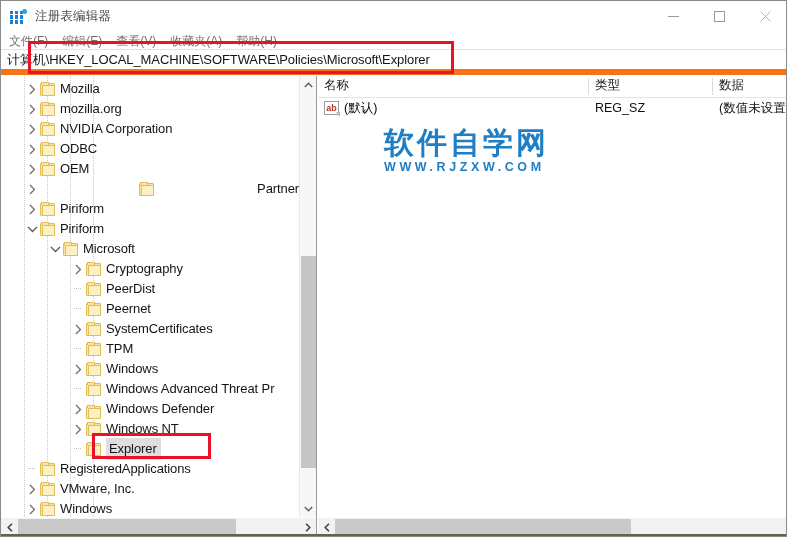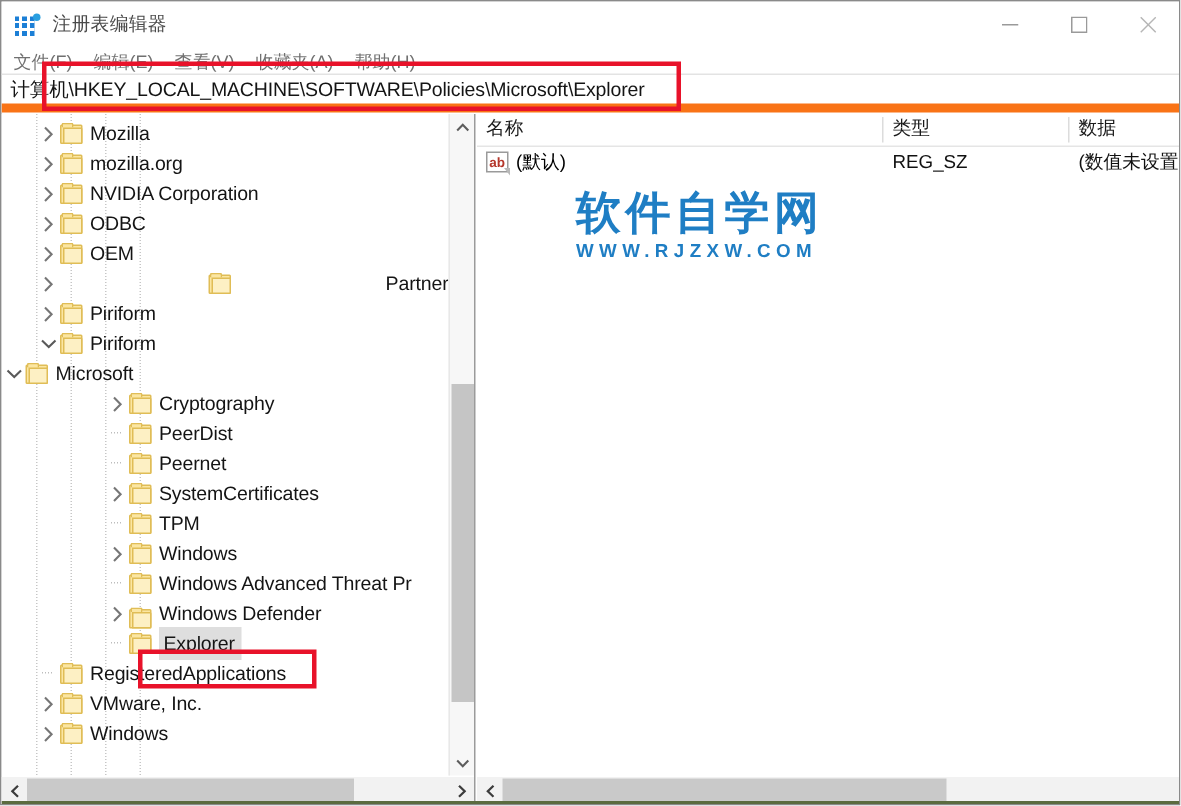--- a/index.html
+++ b/index.html
@@ -575,21 +575,21 @@
                 <polyline points="1,1 5.5,5.4 10,1" fill="none" stroke="#5a5a5a" stroke-width="1.4"></polyline>
               </svg>
             </div>
             <div class="folder">
               <div class="back"></div>
               <div class="tab"></div>
               <div class="front"></div>
             </div>
             <span class="tree-label">Piriform</span>
           </div>
-          <div class="tree-row" style="">
+          <div class="tree-row" style="padding-left: 46px;">
             <div class="chev">
               <svg width="11" height="7" viewBox="0 0 11 7">
                 <polyline points="1,1 5.5,5.4 10,1" fill="none" stroke="#5a5a5a" stroke-width="1.4"></polyline>
               </svg>
             </div>
             <div class="folder">
               <div class="back"></div>
               <div class="tab"></div>
               <div class="front"></div>
             </div>
@@ -675,20 +675,33 @@
               <svg width="7" height="11" viewBox="0 0 7 11">
                 <polyline points="1,1 5.4,5.5 1,10" fill="none" stroke="#767676" stroke-width="1.4"></polyline>
               </svg>
             </div>
             <div class="folder">
               <div class="back"></div>
               <div class="tab"></div>
               <div class="front"></div>
             </div>
             <span class="tree-label">Windows Defender</span>
+          </div>
+          <div class="tree-row" style="padding-left: 69px;">
+            <div class="chev">
+              <svg width="7" height="11" viewBox="0 0 7 11">
+                <polyline points="1,1 5.4,5.5 1,10" fill="none" stroke="#767676" stroke-width="1.4"></polyline>
+              </svg>
+            </div>
+            <div class="folder">
+              <div class="back"></div>
+              <div class="tab"></div>
+              <div class="front"></div>
+            </div>
+            <span class="tree-label">Windows NT</span>
           </div>
           <div class="tree-row selected" style="padding-left: 69px;">
             <div class="dashes"></div>
             <div class="folder">
               <div class="back"></div>
               <div class="tab"></div>
               <div class="front"></div>
             </div>
             <span class="tree-label">Explorer</span>
           </div>

